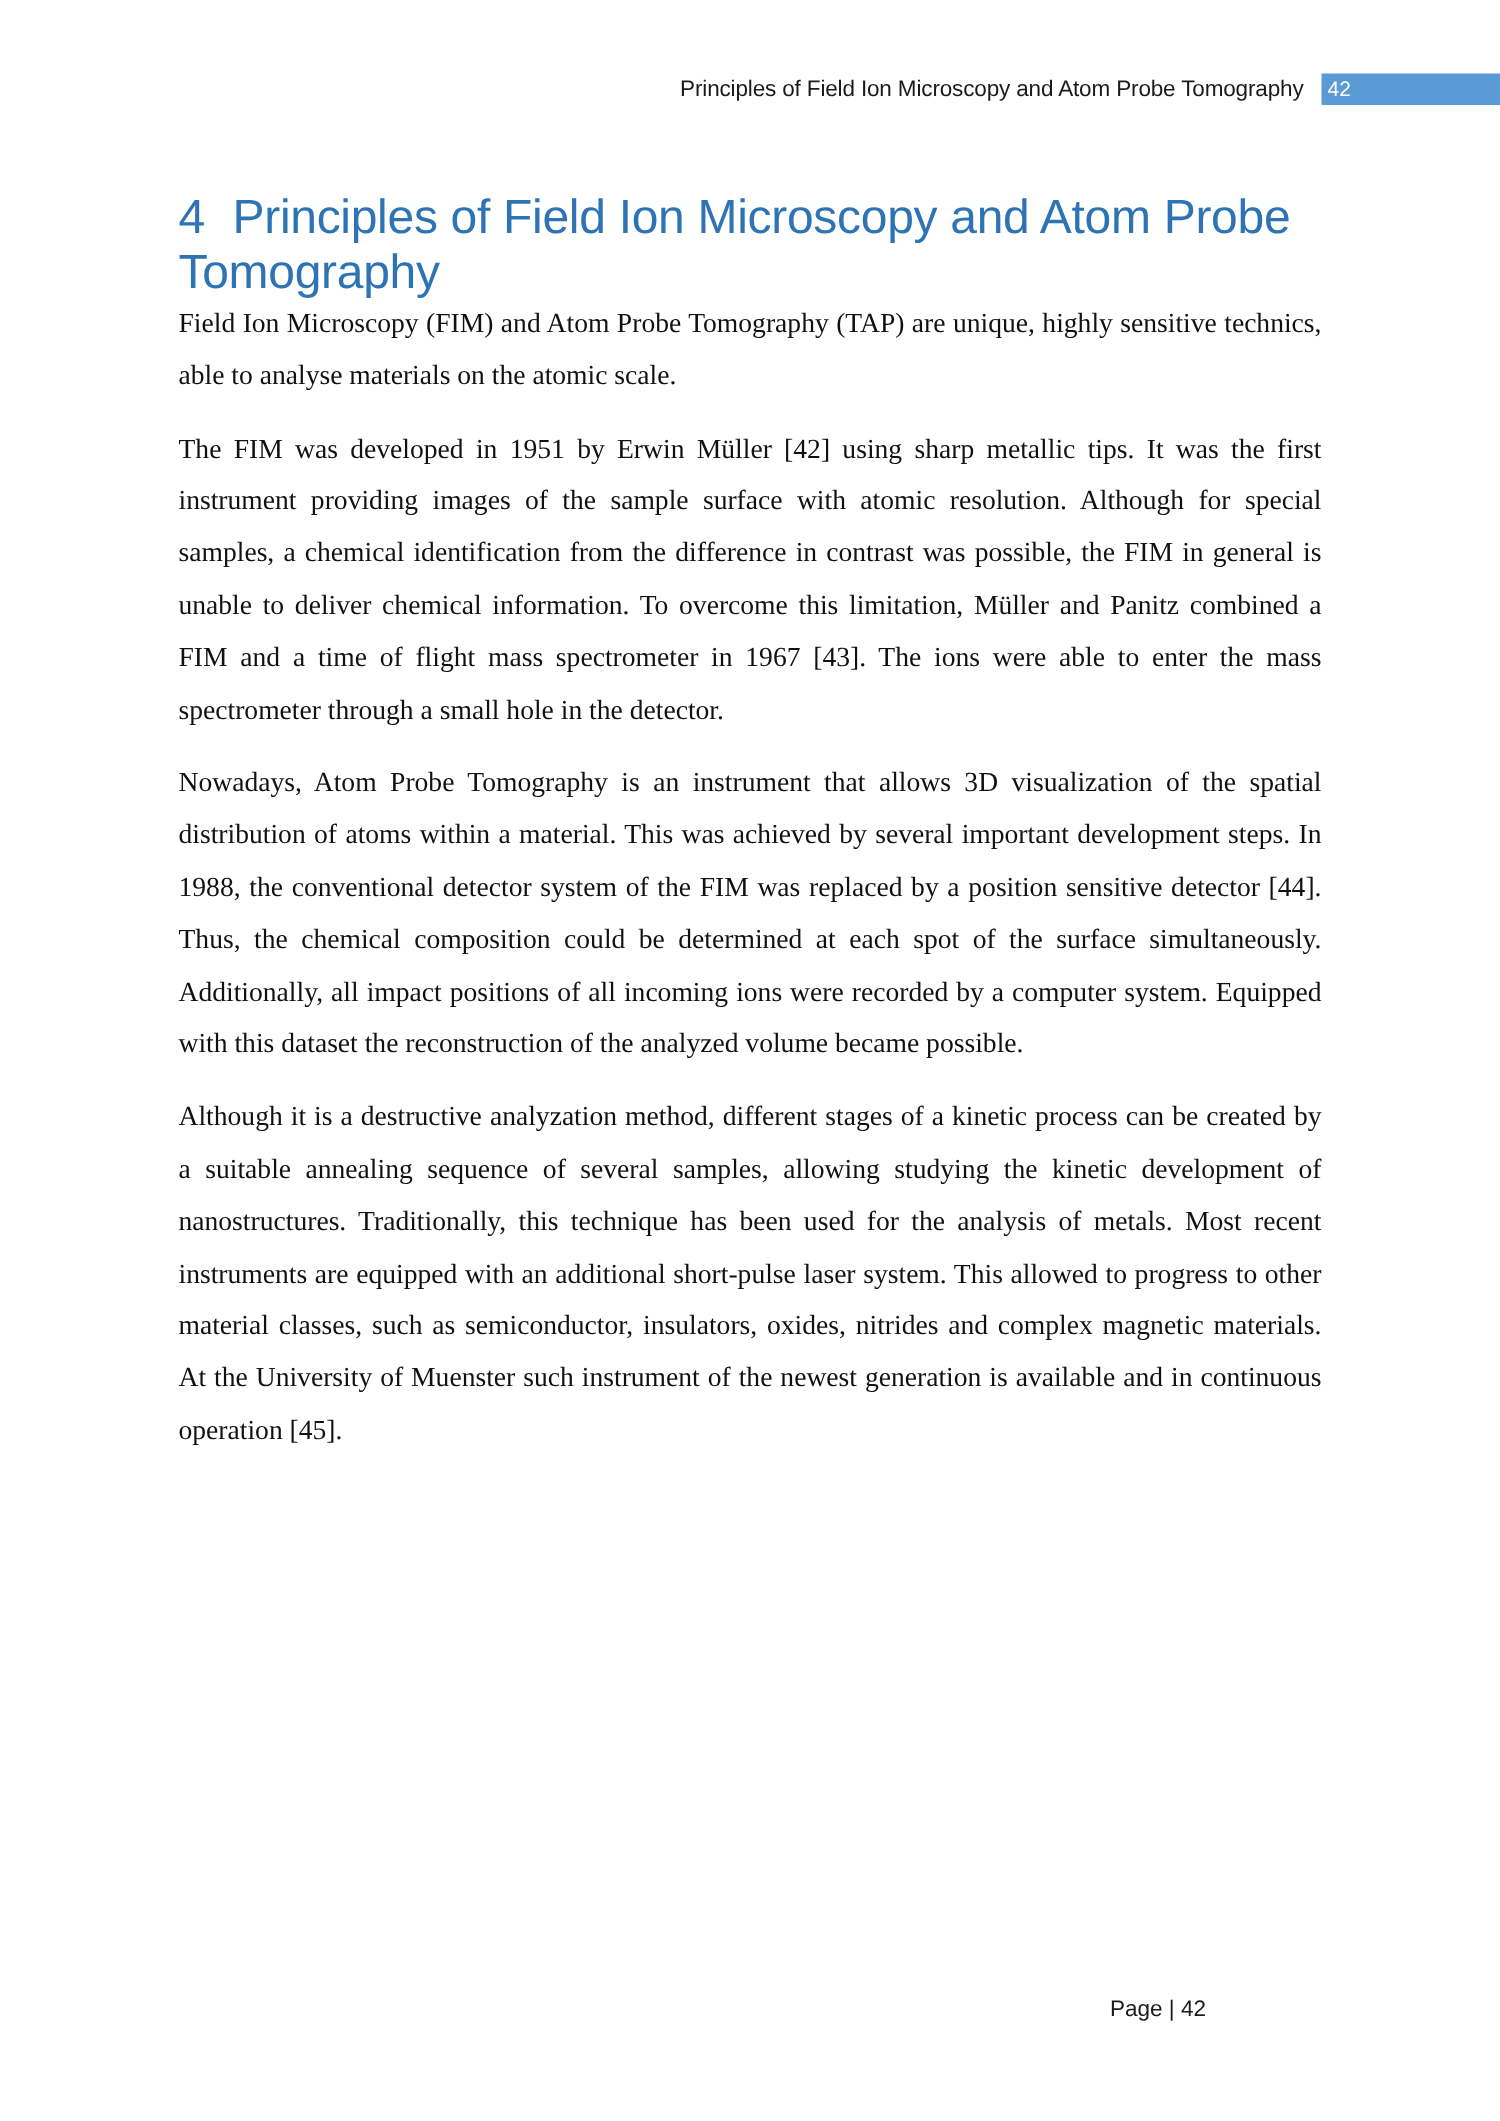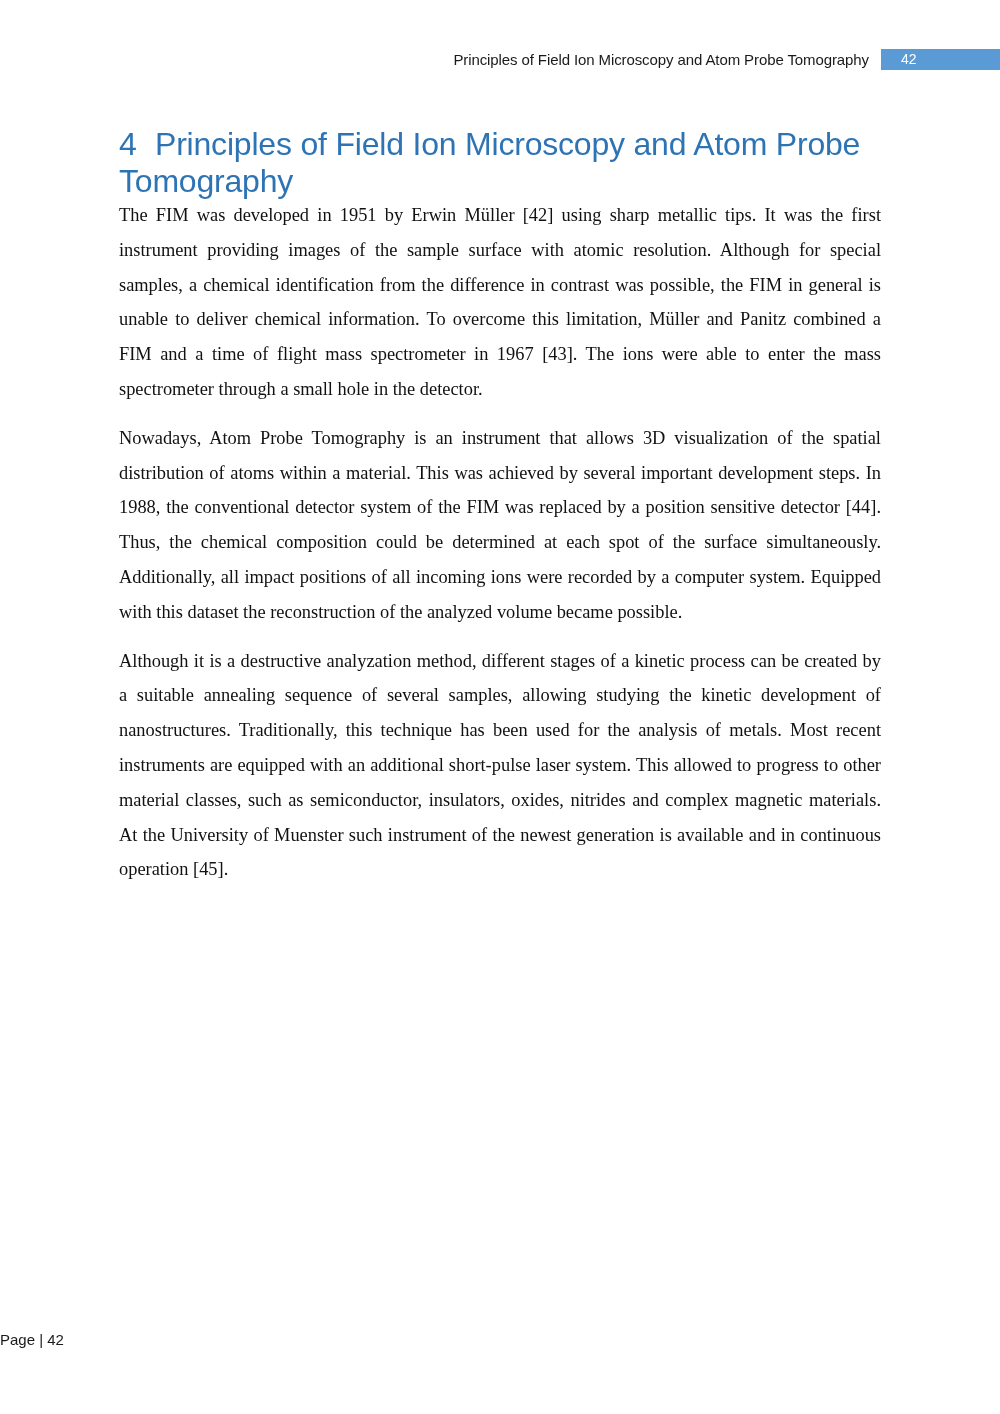--- a/index.html
+++ b/index.html
@@ -8,54 +8,55 @@
       position: absolute; top: 49px; right: 0; height: 21px;
       display: flex; align-items: center;
     }
     .running-title {
       font-family: "Liberation Sans", "DejaVu Sans", sans-serif;
       font-size: 15px; color: #1a1a1a; margin-right: 12px; letter-spacing: -0.1px;
     }
     .page-tab {
       width: 119px; height: 21px; background: #5b9bd5;
       color: #ffffff; font-family: "Liberation Sans", "DejaVu Sans", sans-serif;
-      font-size: 14px; line-height: 21px; padding-left: 20px; box-sizing: border-box;
+      font-size: 14px; line-height: 21px; padding-left: 4px; box-sizing: border-box;
     }
     .chapter-heading {
       position: absolute; left: 119px; top: 126px; margin: 0;
       font-family: "Liberation Sans", "DejaVu Sans", sans-serif;
       font-weight: normal; font-size: 32px; color: #2e74b5; letter-spacing: -0.2px;
     }
     .chapter-heading .num { display: inline-block; width: 36px; }
     .body-text {
       position: absolute; left: 119px; top: 198px; width: 762px;
     }
     .body-text p {
       margin: 0 0 14px 0;
       font-family: "Liberation Serif", "DejaVu Serif", serif;
       font-size: 18.4px; line-height: 34.8px; color: #111111;
       text-align: justify;
     }
     .page-footer {
-      position: absolute; top: 1331px; left: 0; width: 804px; text-align: left;
+      position: absolute; top: 1331px; left: 0; width: 804px; text-align: right;
       font-family: "Liberation Sans", "DejaVu Sans", sans-serif;
       font-size: 15px; color: #1a1a1a;
     }
   </style>
 </head>
 <body>
 
 <div class="running-header">
   <span class="running-title">Principles of Field Ion Microscopy and Atom Probe Tomography</span>
   <span class="page-tab">42</span>
 </div>
 
 <h1 class="chapter-heading">
   <span class="num">4</span><span>Principles of Field Ion Microscopy and Atom Probe Tomography</span>
 </h1>
 
 <div class="body-text">
+  <p>Field Ion Microscopy (FIM) and Atom Probe Tomography (TAP) are unique, highly sensitive technics, able to analyse materials on the atomic scale.</p>
   <p>The FIM was developed in 1951 by Erwin Müller [42] using sharp metallic tips. It was the first instrument providing images of the sample surface with atomic resolution. Although for special samples, a chemical identification from the difference in contrast was possible, the FIM in general is unable to deliver chemical information. To overcome this limitation, Müller and Panitz combined a FIM and a time of flight mass spectrometer in 1967 [43]. The ions were able to enter the mass spectrometer through a small hole in the detector.</p>
   <p>Nowadays, Atom Probe Tomography is an instrument that allows 3D visualization of the spatial distribution of atoms within a material. This was achieved by several important development steps. In 1988, the conventional detector system of the FIM was replaced by a position sensitive detector [44]. Thus, the chemical composition could be determined at each spot of the surface simultaneously. Additionally, all impact positions of all incoming ions were recorded by a computer system. Equipped with this dataset the reconstruction of the analyzed volume became possible.</p>
   <p>Although it is a destructive analyzation method, different stages of a kinetic process can be created by a suitable annealing sequence of several samples, allowing studying the kinetic development of nanostructures. Traditionally, this technique has been used for the analysis of metals. Most recent instruments are equipped with an additional short-pulse laser system. This allowed to progress to other material classes, such as semiconductor, insulators, oxides, nitrides and complex magnetic materials. At the University of Muenster such instrument of the newest generation is available and in continuous operation [45].</p>
 </div>
 
 <div class="page-footer">Page | 42</div>
 
 </body></html>

